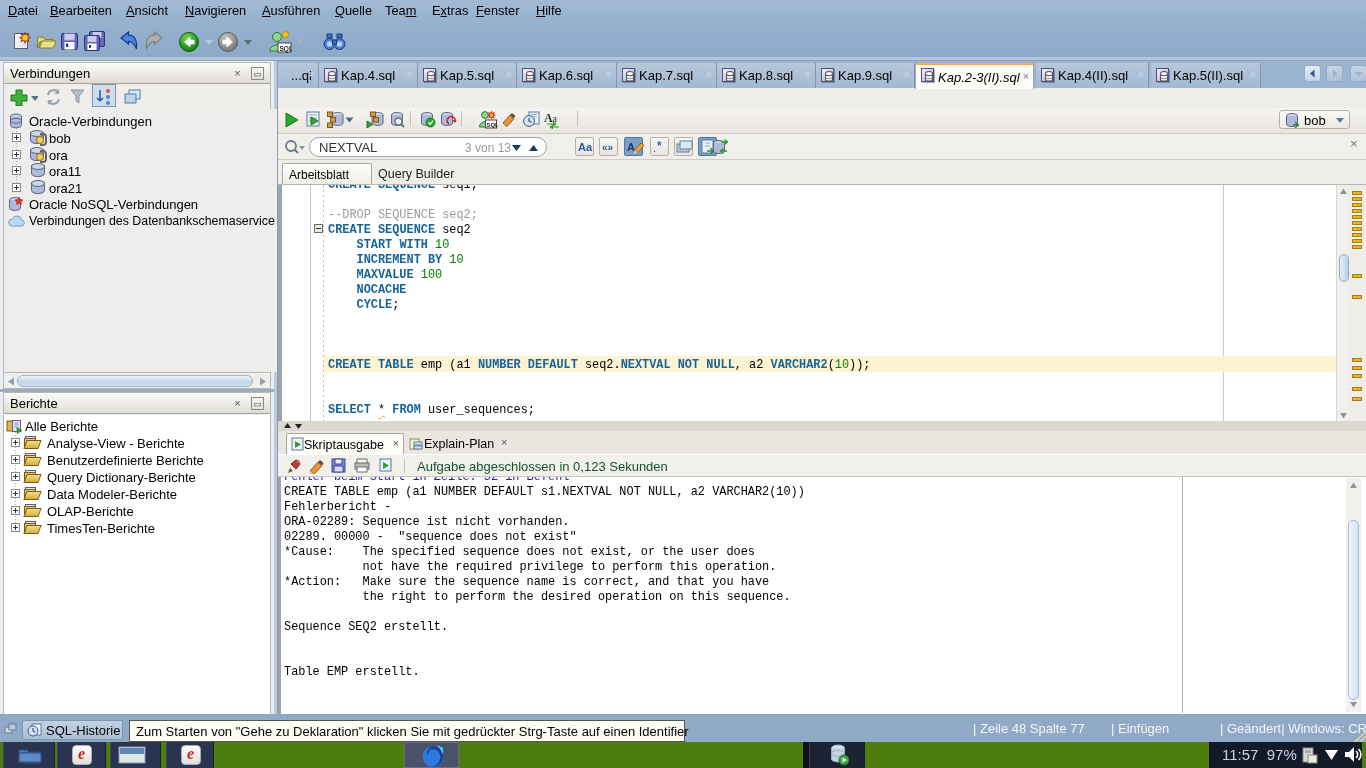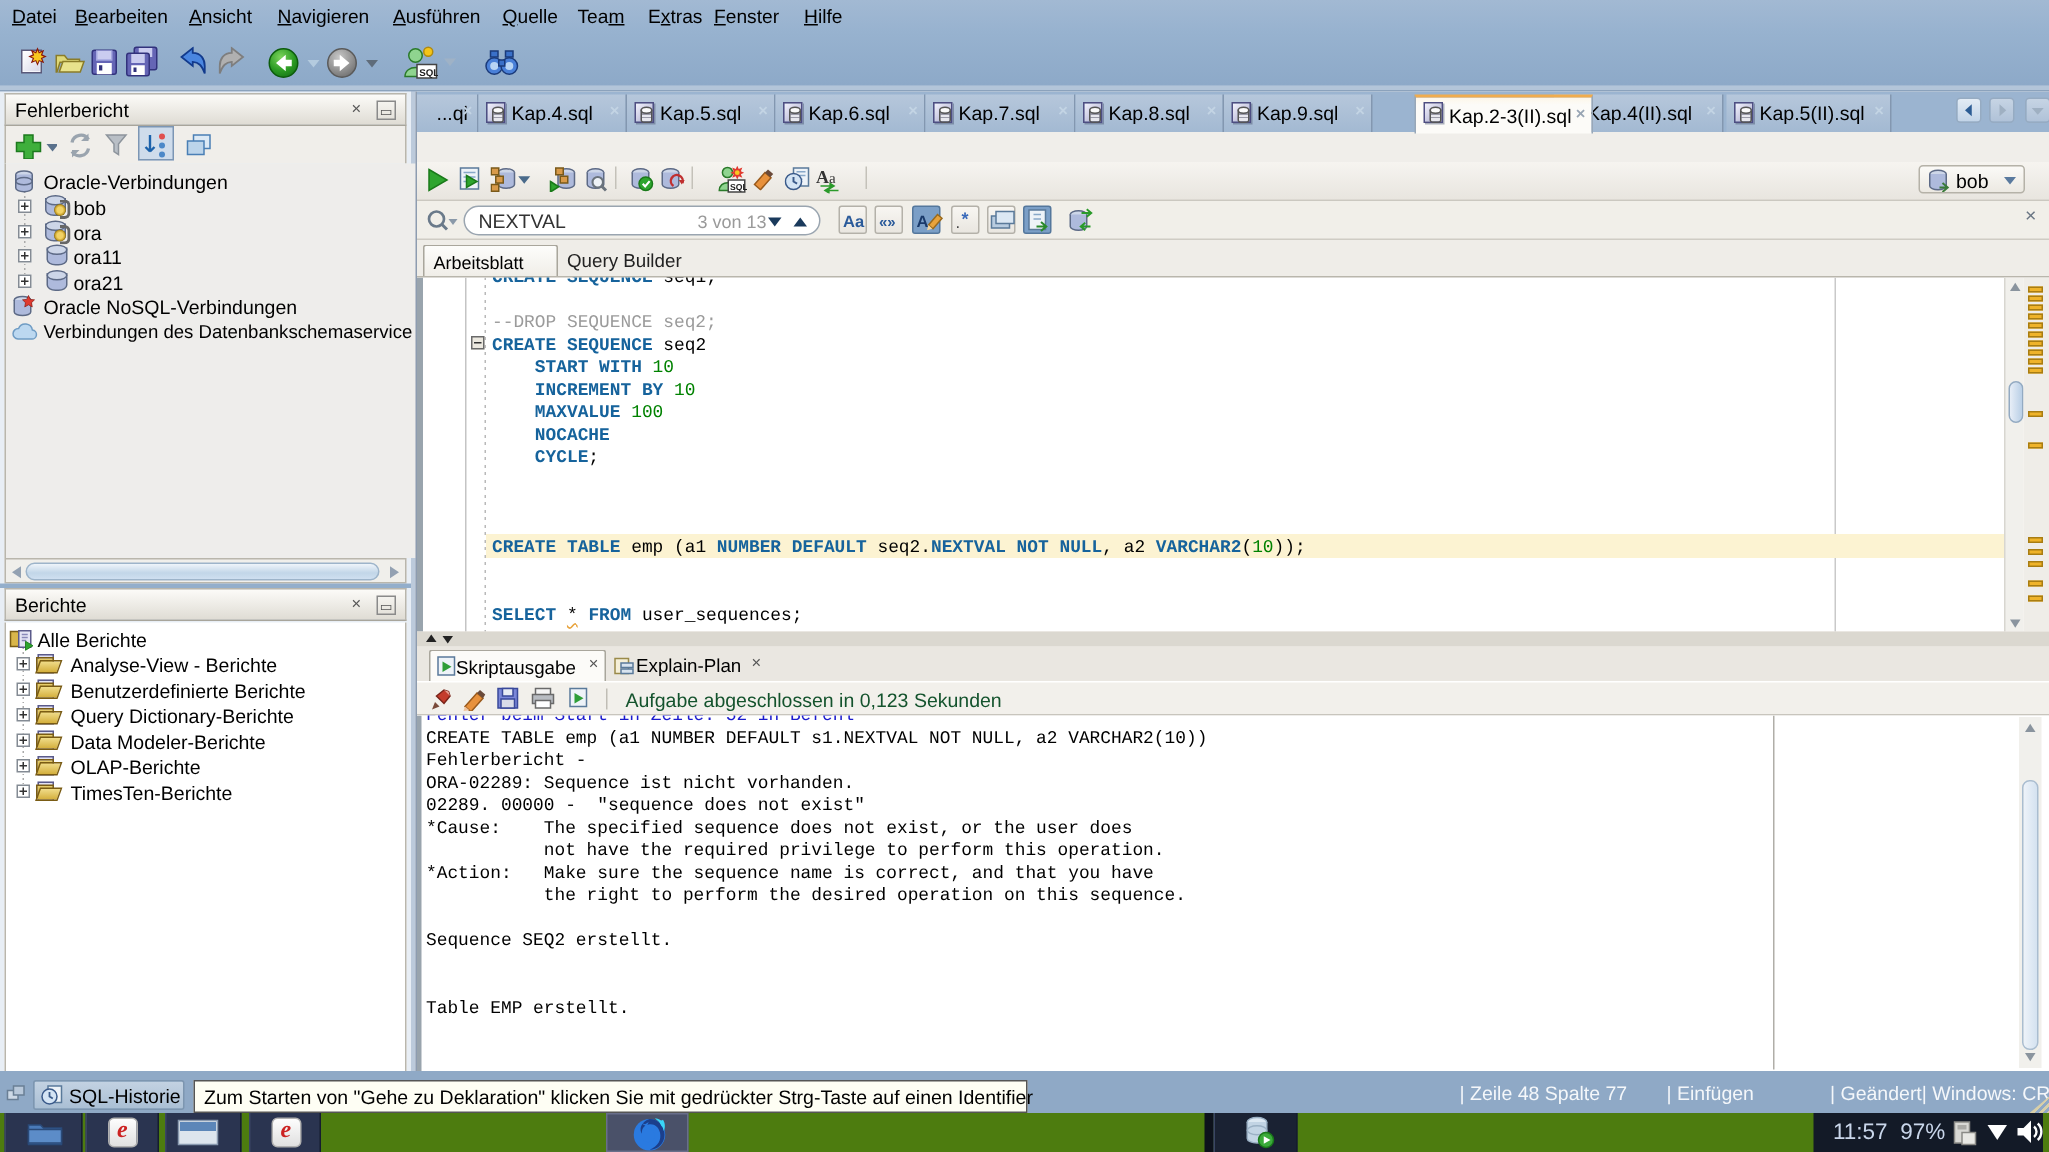--- a/index.html
+++ b/index.html
@@ -41,37 +41,37 @@
 .fold::before { content:""; position:absolute; left:1px; top:1px; width:9px; height:11px; background:#e2e2f4; border:1px solid #5a5a8a; }
 .fold i { position:absolute; left:0px; top:3px; width:12px; height:9px; background:linear-gradient(#e8cf6e,#c9a32e); border:1px solid #7a5c14; z-index:2; }
 .fold::after { content:""; position:absolute; left:1px; top:5px; width:13px; height:7px; background:linear-gradient(#f0dc8a,#d4af3c); border:1px solid #7a5c14; transform:skewX(-20deg); z-index:3; }
 
 #rightcol { left:277px; top:61px; width:1089px; height:653px; background:#f0eeea; border-left:1px solid #8d9cb0; }
 
 #doctabs { left:0px; top:0px; width:1089px; height:27px; background:#9bb4d0; }
 .dtab { position:absolute; top:2px; height:25px; background:linear-gradient(#b6c7db,#a3b9d2); border-right:1px solid #8397b0; font-size:13px; color:#000; }
 .dtab .lbl { position:absolute; left:22px; top:5px; }
 .dtab .x { position:absolute; right:4px; top:5px; color:#c3d4e4; font-size:11px; font-weight:bold; }
-.dtab.active { background:linear-gradient(#fdf6e8,#fcfbf8 20%); border:1px solid #98a7b8; border-top:2px solid #f0ac4e; border-bottom:none; height:26px; z-index:3;margin-left:28px; }
+.dtab.active { background:linear-gradient(#fdf6e8,#fcfbf8 20%); border:1px solid #98a7b8; border-top:2px solid #f0ac4e; border-bottom:none; height:26px; font-style:italic; z-index:3; }
 .dtab.active .x { color:#98a5b4; }
 .dtab .sqlico { position:absolute; left:5px; top:5px; }
 .dtab.active .sqlico { top:3px; }
 .navbtn { position:absolute; top:4px; width:17px; height:17px; background:linear-gradient(#c6d4e4,#b0c2d8); border:1px solid #96abc2; border-radius:3px; }
 .navbtn svg { position:absolute; left:0px; top:0px; }
 .sqlico { display:block; position:absolute; width:13px; height:14px; background:linear-gradient(135deg,#f2f2fc,#a8a8cc); border:1px solid #4e4e82; box-shadow:1px 1px 0 rgba(70,80,110,.45); }
 .sqlico::before { content:""; position:absolute; left:2.5px; top:2px; width:6px; height:3px; background:#fafafa; border:1px solid #555; border-radius:50%; z-index:2; }
 .sqlico::after { content:""; position:absolute; left:2.5px; top:3.5px; width:6px; height:7px; background:repeating-linear-gradient(#e8e8ee 0 1.5px, #9a9aa8 1.5px 2.5px); border:1px solid #555; border-radius:0 0 3px 3px/0 0 2px 2px; }
 
 #wsband { left:0; top:27px; width:1089px; height:20px; background:#f2f0ec; border-bottom:1px solid #c6c3ba; }
 #wstab1 { position:absolute; left:3px; top:0px; width:100px; height:20px; background:#fcfbf8; border:1px solid #a9a69c; border-bottom:none; font-size:12.5px; text-align:center; padding-top:3px; }
 
 #wstools { left:0; top:47px; width:1089px; height:26px; background:linear-gradient(#f6f4f0,#e8e5df); border-bottom:1px solid #cbc8c0; }
 
 #findbar { left:0; top:73px; width:1089px; height:26px; background:#f1efe9; border-bottom:1px solid #cfccc4; }
-.fbtn { position:absolute; top:3px; width:19px; height:19px; background:linear-gradient(#f8f6f2,#e9e6e0); border:1px solid #b4b1a9; border-radius:2px; }
+.fbtn { position:absolute; top:3px; width:19px; height:19px; background:linear-gradient(#f8f6f2,#e9e6e0); border:1px solid #b4b1a9; border-radius:2px;margin-left:16px; }
 .fbtn svg { position:absolute; left:0; top:0; }
 .fbtn.pressed { background:#7b9fc7; border:1px solid #54779c; }
 
 #abband { left:0; top:99px; width:1089px; height:24px; background:#efede8; }
 
 #editor { left:0; top:123px; width:1089px; height:237px; background:#ffffff; border-top:1px solid #b9b6ac; overflow:hidden; }
 
 #splitter { left:0; top:360px; width:1089px; height:10px; background:#dbd8d0; }
 
 #outtabs { left:0; top:370px; width:1089px; height:23px; background:#eae7e1; }
@@ -196,21 +196,21 @@
       <circle cx="6.5" cy="13" r="2.7" fill="#b8d4f4"></circle>
       <circle cx="16.5" cy="13" r="2.7" fill="#b8d4f4"></circle>
       <rect x="9.5" y="9" width="4" height="4" fill="#3a70c8" stroke="#1a3a7a"></rect>
     </svg>
 </div>
 <div class="ab" id="tstrip"></div>
 
 <div class="ab" style="left:274px; top:61px; width:3px; height:653px; background:#bccadb;"></div>
 <div class="ab" id="leftcol">
   <div class="phead" style="top:1px;">
-    <span class="ptitle">Fehlerbericht</span>
+    <span class="ptitle">Verbindungen</span>
     <span class="pbtn" style="right:26px;">×</span>
     <span class="pbtn" style="right:6px; border:1px solid #8a8a8a; font-size:9px;">▭</span>
   </div>
   <div class="ab" id="vtoolbar">
     <svg class="ab" style="left:4px;top:3px" width="30" height="19">
       <path d="M8 3 h6 v5 h5 v6 h-5 v5 h-6 v-5 H3 v-6 h5 z" fill="#3faf3c" stroke="#1c7a1e"></path>
       <path d="M23 9 h8 l-4 5 z" fill="#5a718c"></path>
     </svg>
     <svg class="ab" style="left:40px;top:3px" width="20" height="19">
       <path d="M4 8 a6 6 0 0 1 11 -2 M15 12 a6 6 0 0 1 -11 2" stroke="#9aa4ae" stroke-width="2.2" fill="none"></path>

